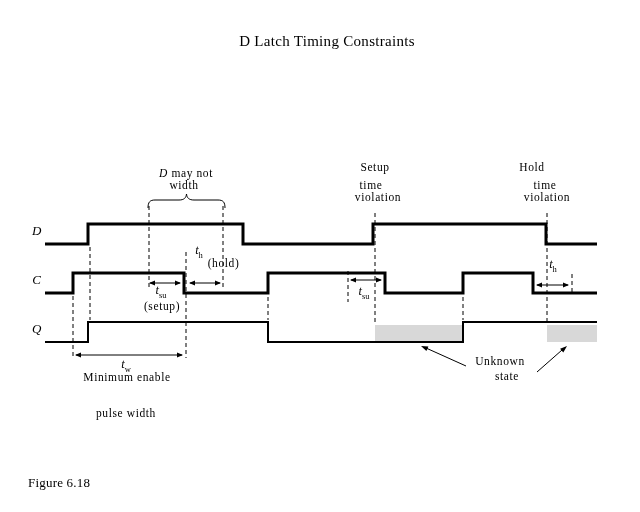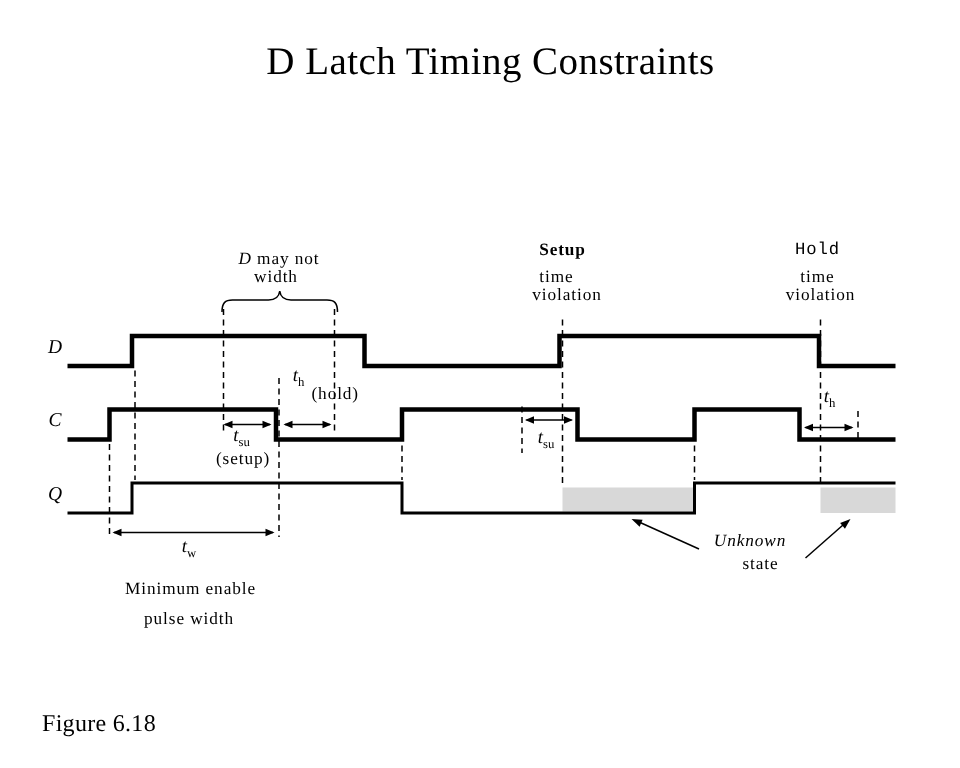--- a/index.html
+++ b/index.html
@@ -1,22 +1,22 @@
 <!DOCTYPE html>
 <html><head>
 <meta charset="utf-8">
 <style>
   html,body{margin:0;padding:0;background:#ffffff;}
   #slide{position:relative;width:640px;height:512px;background:#ffffff;overflow:hidden;
          font-family:"Liberation Serif","DejaVu Serif",serif;color:#000;}
   #diagram-svg{position:absolute;left:0;top:0;}
   .lbl{position:absolute;white-space:nowrap;transform:translateX(-50%);
        font-size:11.5px;letter-spacing:0.6px;line-height:12px;}
-  .title{font-size:26px;letter-spacing:0.3px;line-height:24px;text-align:right;}
-  .caption{font-size:16px;letter-spacing:0.2px;transform:none;}
+  .title{font-size:15px;letter-spacing:0.3px;line-height:24px;text-align:right;}
+  .caption{font-size:13px;letter-spacing:0.2px;transform:none;}
   .sig{font-size:13px;font-style:italic;}
   .tvar{font-style:italic;font-size:12.5px;letter-spacing:0;}
   .tvar sub{font-style:normal;font-size:8.5px;letter-spacing:0;}
   .dash line{stroke:#000;stroke-width:1;stroke-dasharray:4 3;}
   .arr line{stroke:#000;stroke-width:1;}
   .arr path{fill:#000;stroke:none;}
   .wave{fill:none;stroke:#000;stroke-linejoin:miter;}
   .brace{fill:none;stroke:#000;stroke-width:1;}
 </style>
 </head>
@@ -84,39 +84,39 @@
 
   <div class="lbl title" style="left:327px;top:29px;">D Latch Timing Constraints</div>
 
   <div class="lbl sig" style="left:37px;top:225px;">D</div>
   <div class="lbl sig" style="left:37px;top:274px;">C</div>
   <div class="lbl sig" style="left:37px;top:323px;">Q</div>
 
   <div class="lbl" style="left:186px;top:167px;"><i>D</i><span> may not</span></div>
   <div class="lbl" style="left:184px;top:179px;">width</div>
 
-  <div class="lbl" style="left:375px;top:161px;font-weight:bold;">Setup</div>
+  <div class="lbl" style="left:375px;top:161px;">Setup</div>
   <div class="lbl" style="left:371px;top:179px;">time</div>
   <div class="lbl" style="left:378px;top:191px;">violation</div>
 
-  <div class="lbl" style="left:545px;top:161px;font-family:Liberation Mono, monospace;">Hold</div>
+  <div class="lbl" style="left:532px;top:161px;">Hold</div>
   <div class="lbl" style="left:545px;top:179px;">time</div>
   <div class="lbl" style="left:547px;top:191px;">violation</div>
 
   <div class="lbl" style="left:199px;top:244px;"><span class="tvar"><span>t</span><sub>h</sub></span></div>
   <div class="lbl" style="left:203px;top:257px;padding-left:41px;">(hold)</div>
 
   <div class="lbl" style="left:161px;top:284px;"><span class="tvar"><span>t</span><sub>su</sub></span></div>
   <div class="lbl" style="left:162px;top:300px;">(setup)</div>
 
   <div class="lbl" style="left:364px;top:285px;"><span class="tvar"><span>t</span><sub>su</sub></span></div>
 
   <div class="lbl" style="left:553px;top:258px;"><span class="tvar"><span>t</span><sub>h</sub></span></div>
 
   <div class="lbl" style="left:126px;top:358px;"><span class="tvar"><span>t</span><sub>w</sub></span></div>
-  <div class="lbl" style="left:127px;top:387px;text-align:right;">Minimum enable</div>
+  <div class="lbl" style="left:127px;top:371px;text-align:right;">Minimum enable</div>
   <div class="lbl" style="left:126px;top:407px;">pulse width</div>
 
-  <div class="lbl" style="left:500px;top:355px;font-style:italic;">Unknown</div>
+  <div class="lbl" style="left:500px;top:355px;">Unknown</div>
   <div class="lbl" style="left:507px;top:370px;font-family:Liberation Serif, serif;">state</div>
 
   <div class="lbl caption" style="left:28px;top:477px;">Figure 6.18</div>
 </div>
 
 </body></html>

